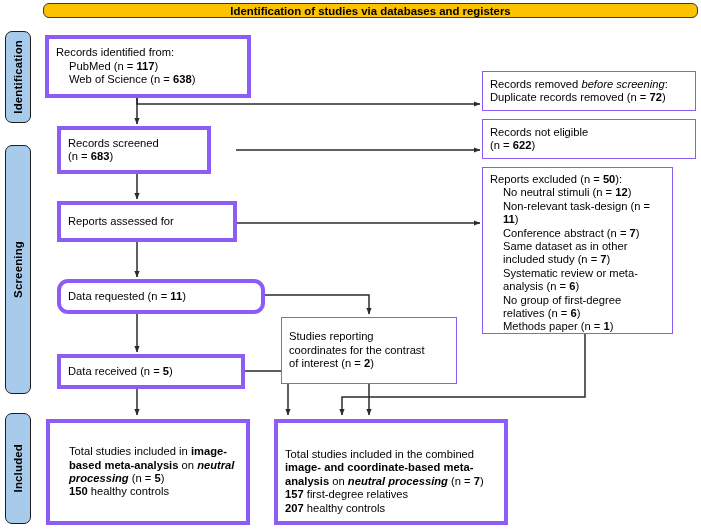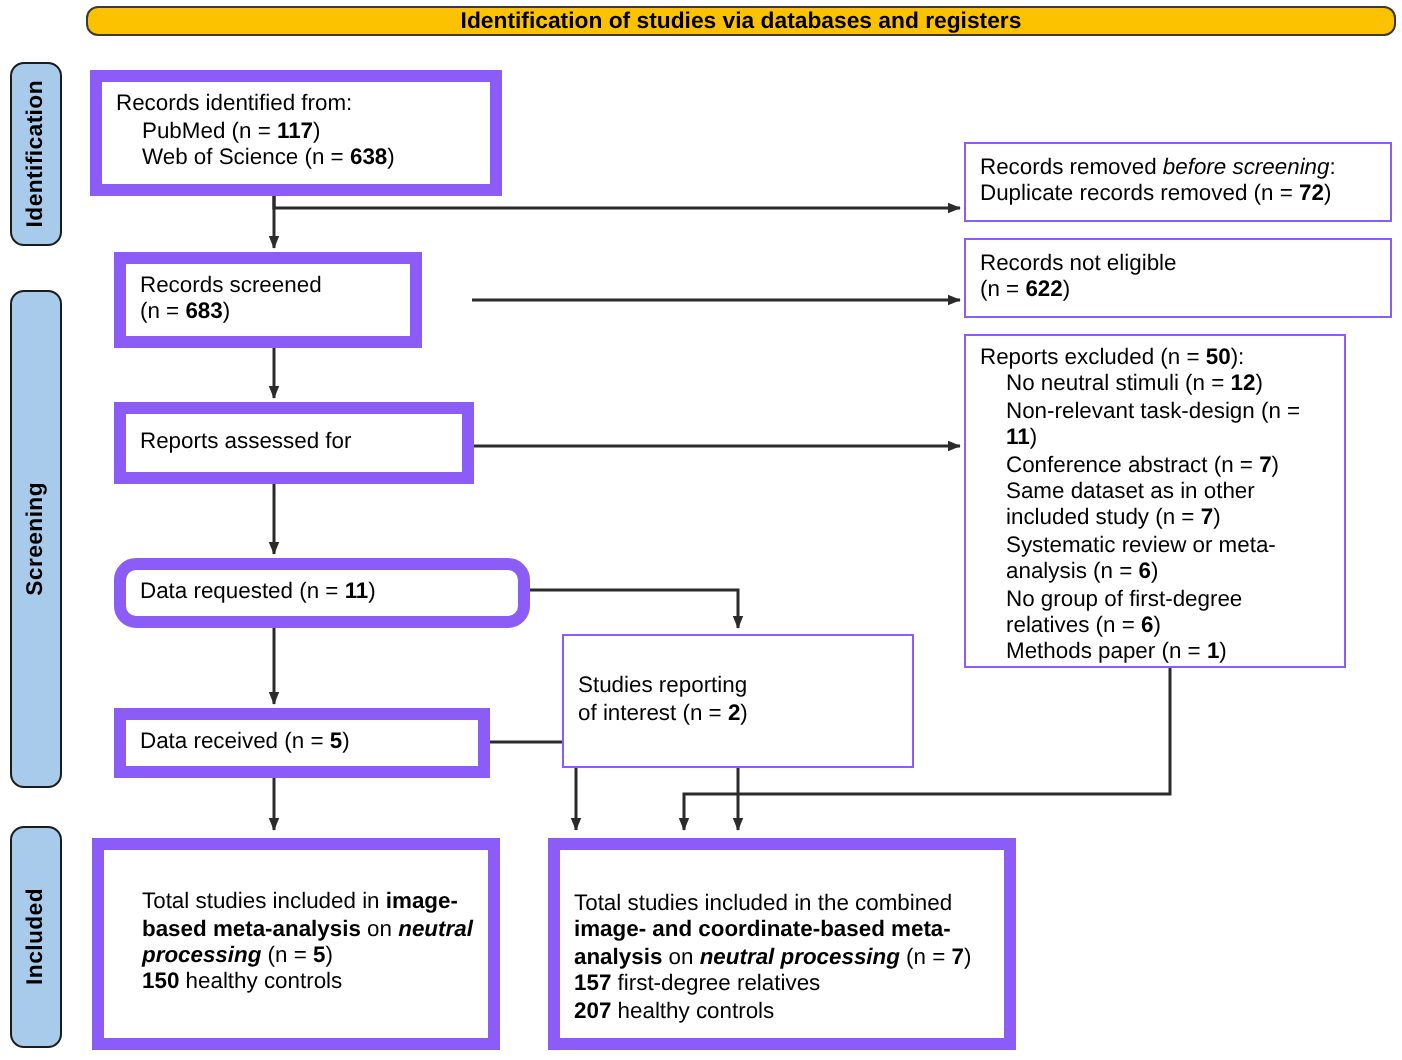--- a/index.html
+++ b/index.html
@@ -15,21 +15,21 @@
     width: 701px;
     height: 530px;
     background: #ffffff;
     overflow: hidden;
   }
 
   
   .box {
     position: absolute;
     box-sizing: border-box;
-    border: 6px solid #8b5cf6;
+    border: 4px solid #8b5cf6;
     background: #ffffff;
     font-size: 11.2px;
     line-height: 13.4px;
     color: #000000;
     padding: 6px 7px;
     display: flex;
     flex-direction: column;
     justify-content: center;
   }
   .box.thin { border-width: 1.6px; }
@@ -174,20 +174,21 @@
     <div class="ind2"><span>No group of first-degree relatives (n = </span><b>6</b><span>)</span></div>
     <div class="ind2"><span>Methods paper (n = </span><b>1</b><span>)</span></div>
   </div>
 
   <div class="box" style="left:57px; top:279px; width:208px; height:35px;border-radius:11px;">
     <div><span>Data requested (n = </span><b>11</b><span>)</span></div>
   </div>
 
   <div class="box thin" style="left:281px; top:317px; width:176px; height:67px;">
     <div>Studies reporting</div>
+    <div>coordinates for the contrast</div>
     <div><span>of interest (n = </span><b>2</b><span>)</span></div>
   </div>
 
   <div class="box" style="left:57px; top:354px; width:188px; height:35px;">
     <div><span>Data received (n = </span><b>5</b><span>)</span></div>
   </div>
 
   <div class="box" style="left:46px; top:419px; width:204px; height:106px;padding-left:19px;">
     <div><span>Total studies included in </span><b>image-based meta-analysis</b><span> on </span><i><b>neutral processing</b></i><span> (n = </span><b>5</b><span>)</span></div>
     <div><b>150</b><span> healthy controls</span></div>

